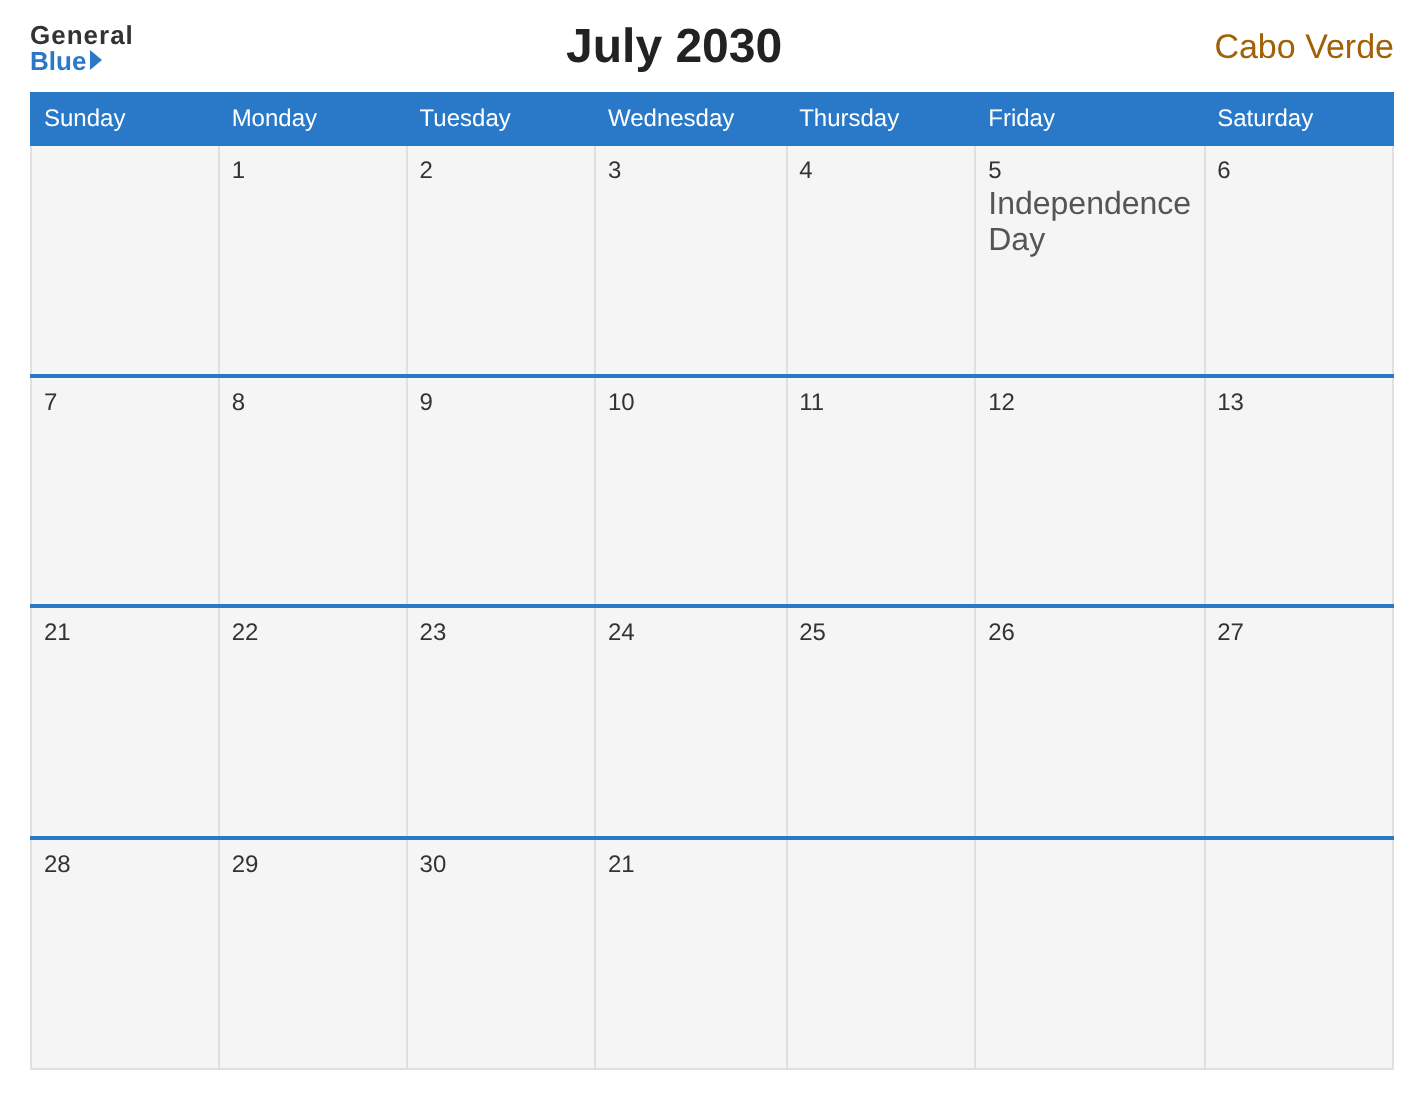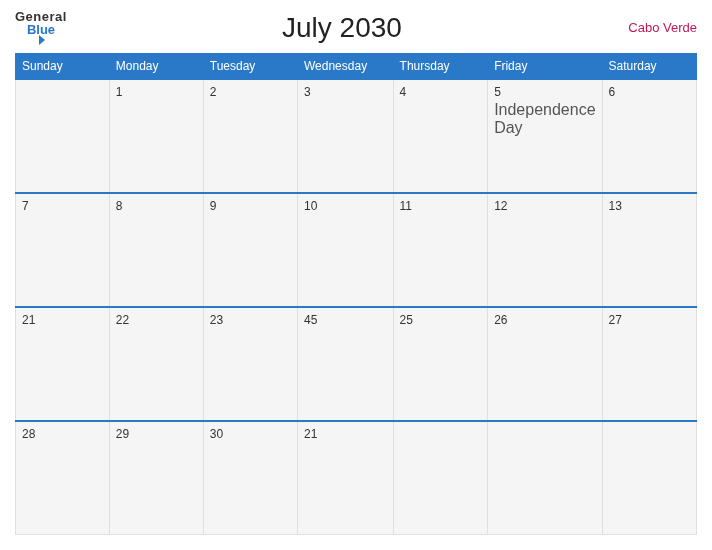--- a/index.html
+++ b/index.html
@@ -32,44 +32,43 @@
       color: #333;
       letter-spacing: 0.5px;
     }
 
     .logo-blue {
       font-size: 13px;
       font-weight: bold;
       color: #2979c8;
       display: flex;
       align-items: center;
-      flex-direction: column;
     }
 
     .logo-triangle {
       width: 0;
       height: 0;
       border-left: 6px solid #2979c8;
       border-top: 5px solid transparent;
       border-bottom: 5px solid transparent;
       margin-left: 2px;
       margin-top: -1px;
     }
 
     .calendar-title {
-      font-size: 28px;
-      font-weight: normal;
+      font-size: 24px;
+      font-weight: bold;
       color: #222;
       text-align: center;
       flex: 1;
     }
 
     .country-label {
-      font-size: 13px;
-      color: #be185d;
+      font-size: 17px;
+      color: #a16207;
       text-align: right;
       min-width: 80px;
     }
 
     .calendar-table {
       width: 100%;
       border-collapse: collapse;
       flex: 1;
     }
 
@@ -191,21 +190,21 @@
         <td>
           <span class="cell-date">21</span>
         </td>
         <td>
           <span class="cell-date">22</span>
         </td>
         <td>
           <span class="cell-date">23</span>
         </td>
         <td>
-          <span class="cell-date">45</span>
+          <span class="cell-date">24</span>
         </td>
         <td>
           <span class="cell-date">25</span>
         </td>
         <td>
           <span class="cell-date">26</span>
         </td>
         <td>
           <span class="cell-date">27</span>
         </td>

